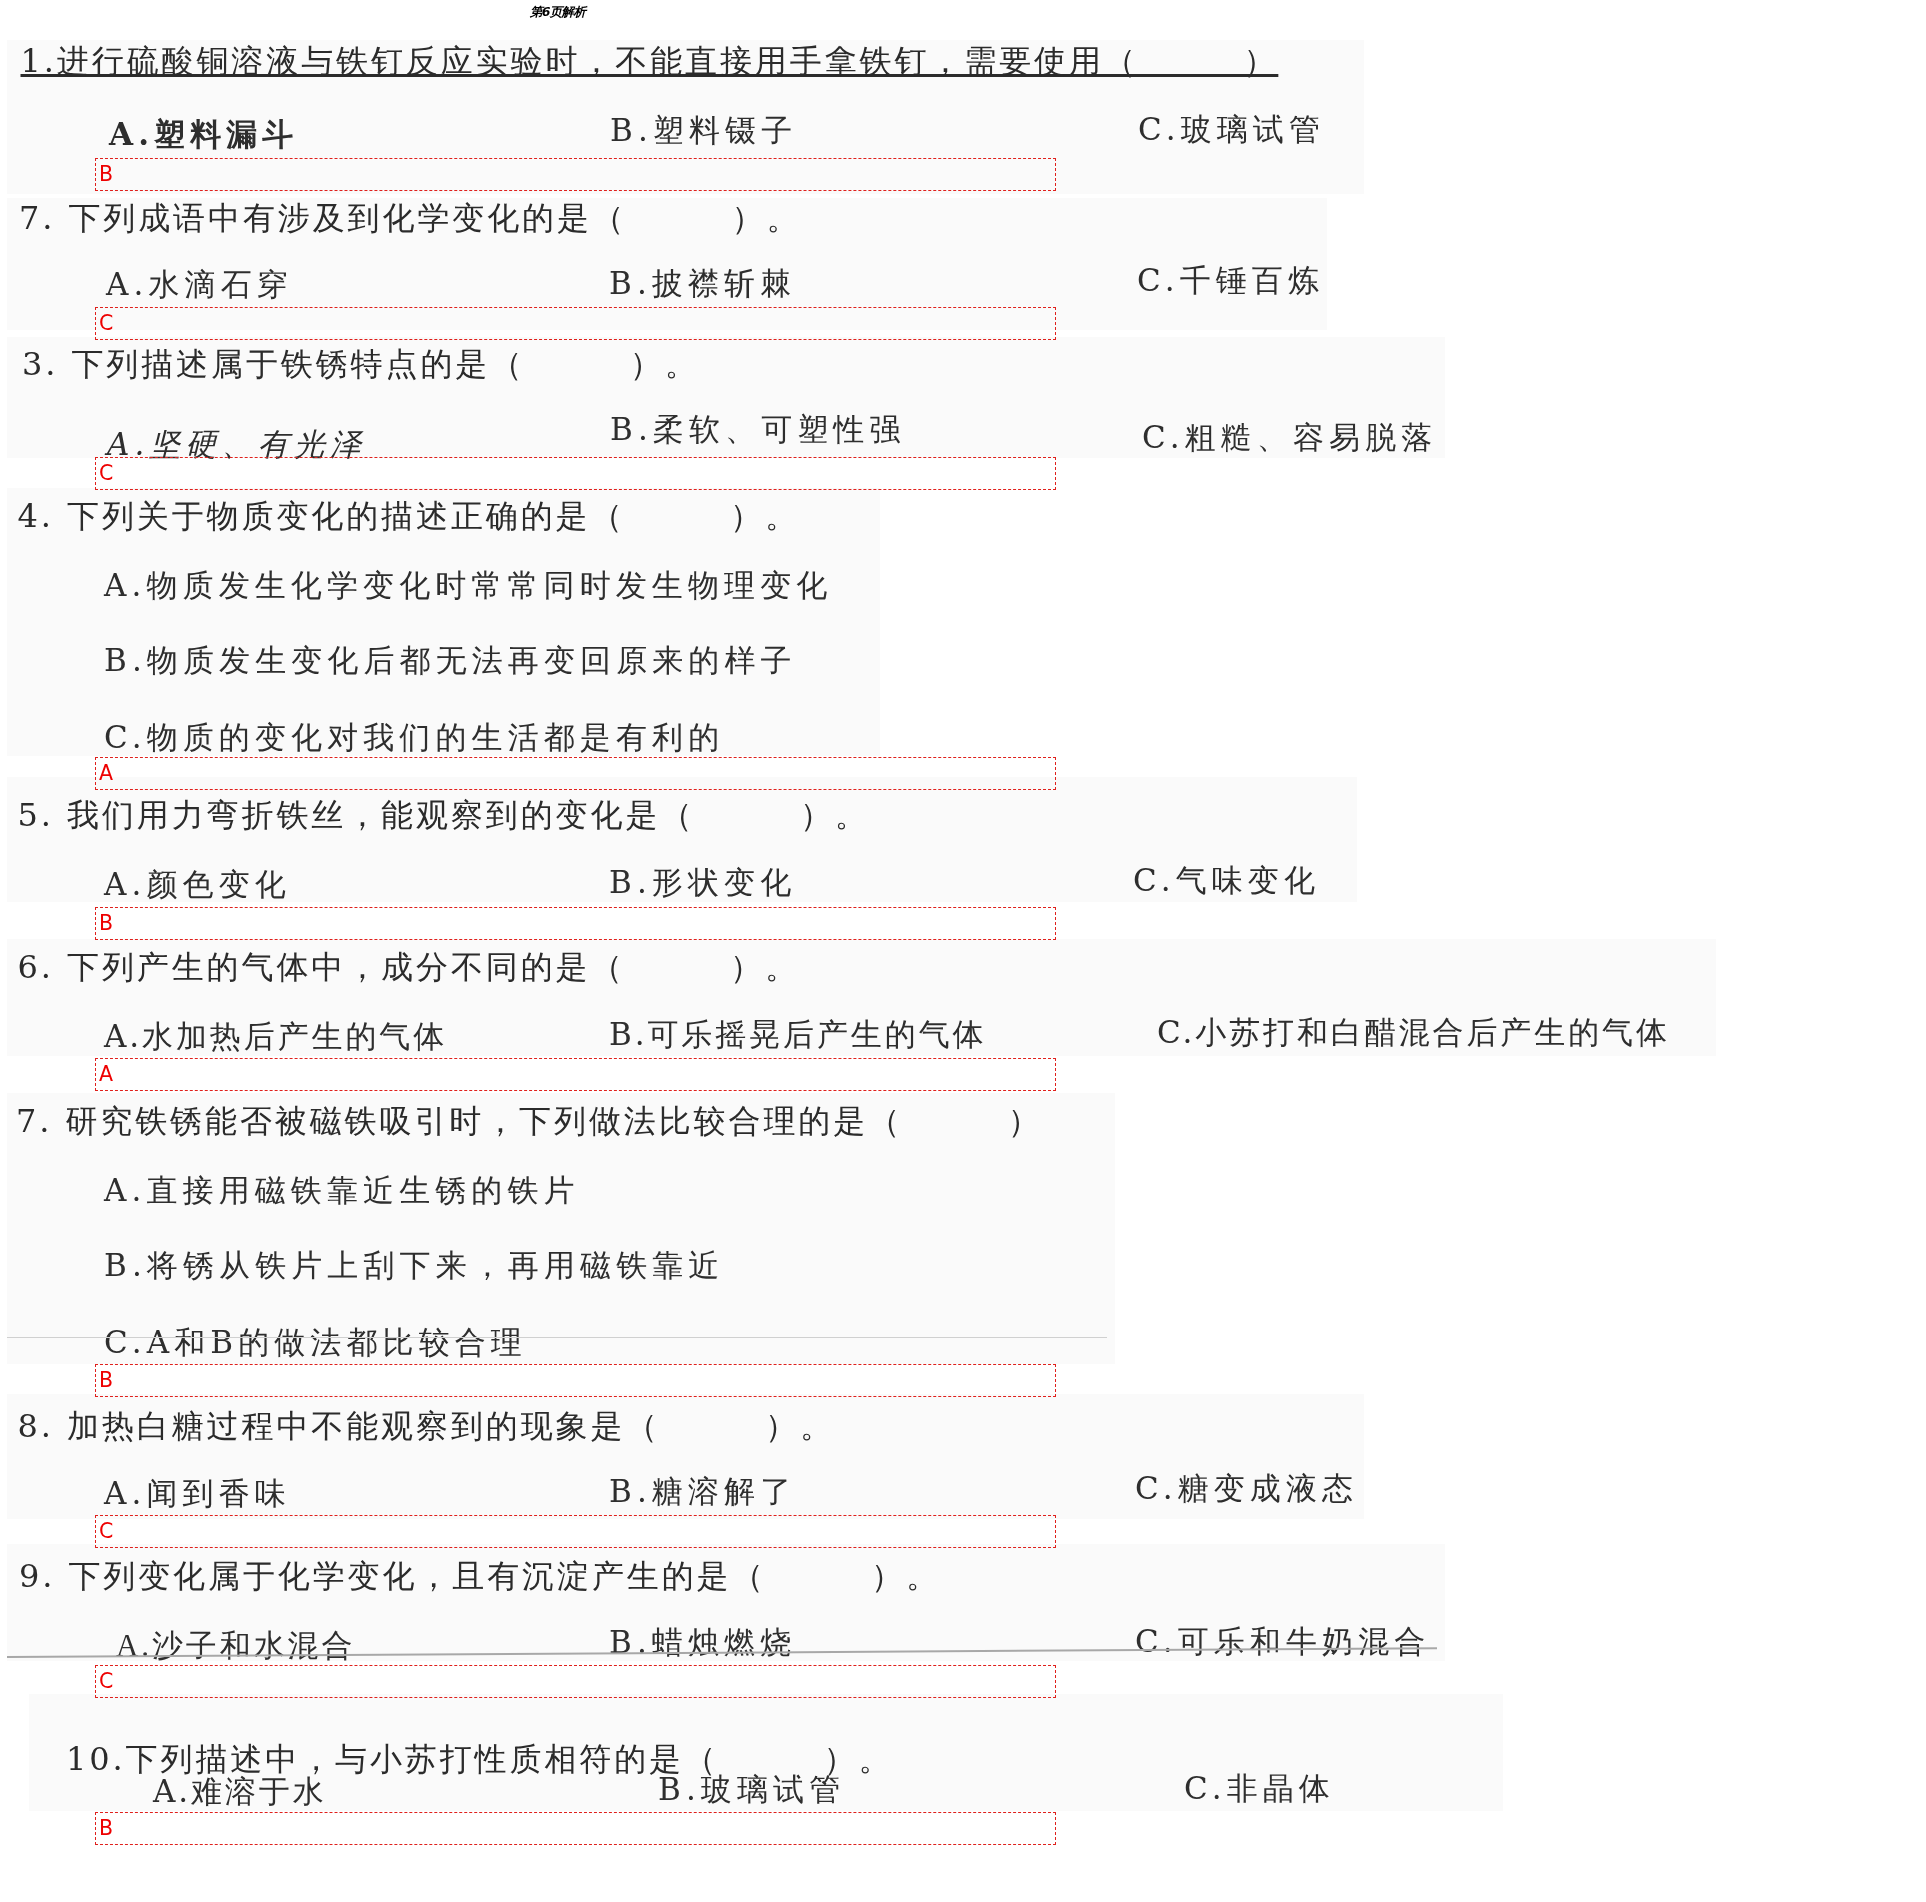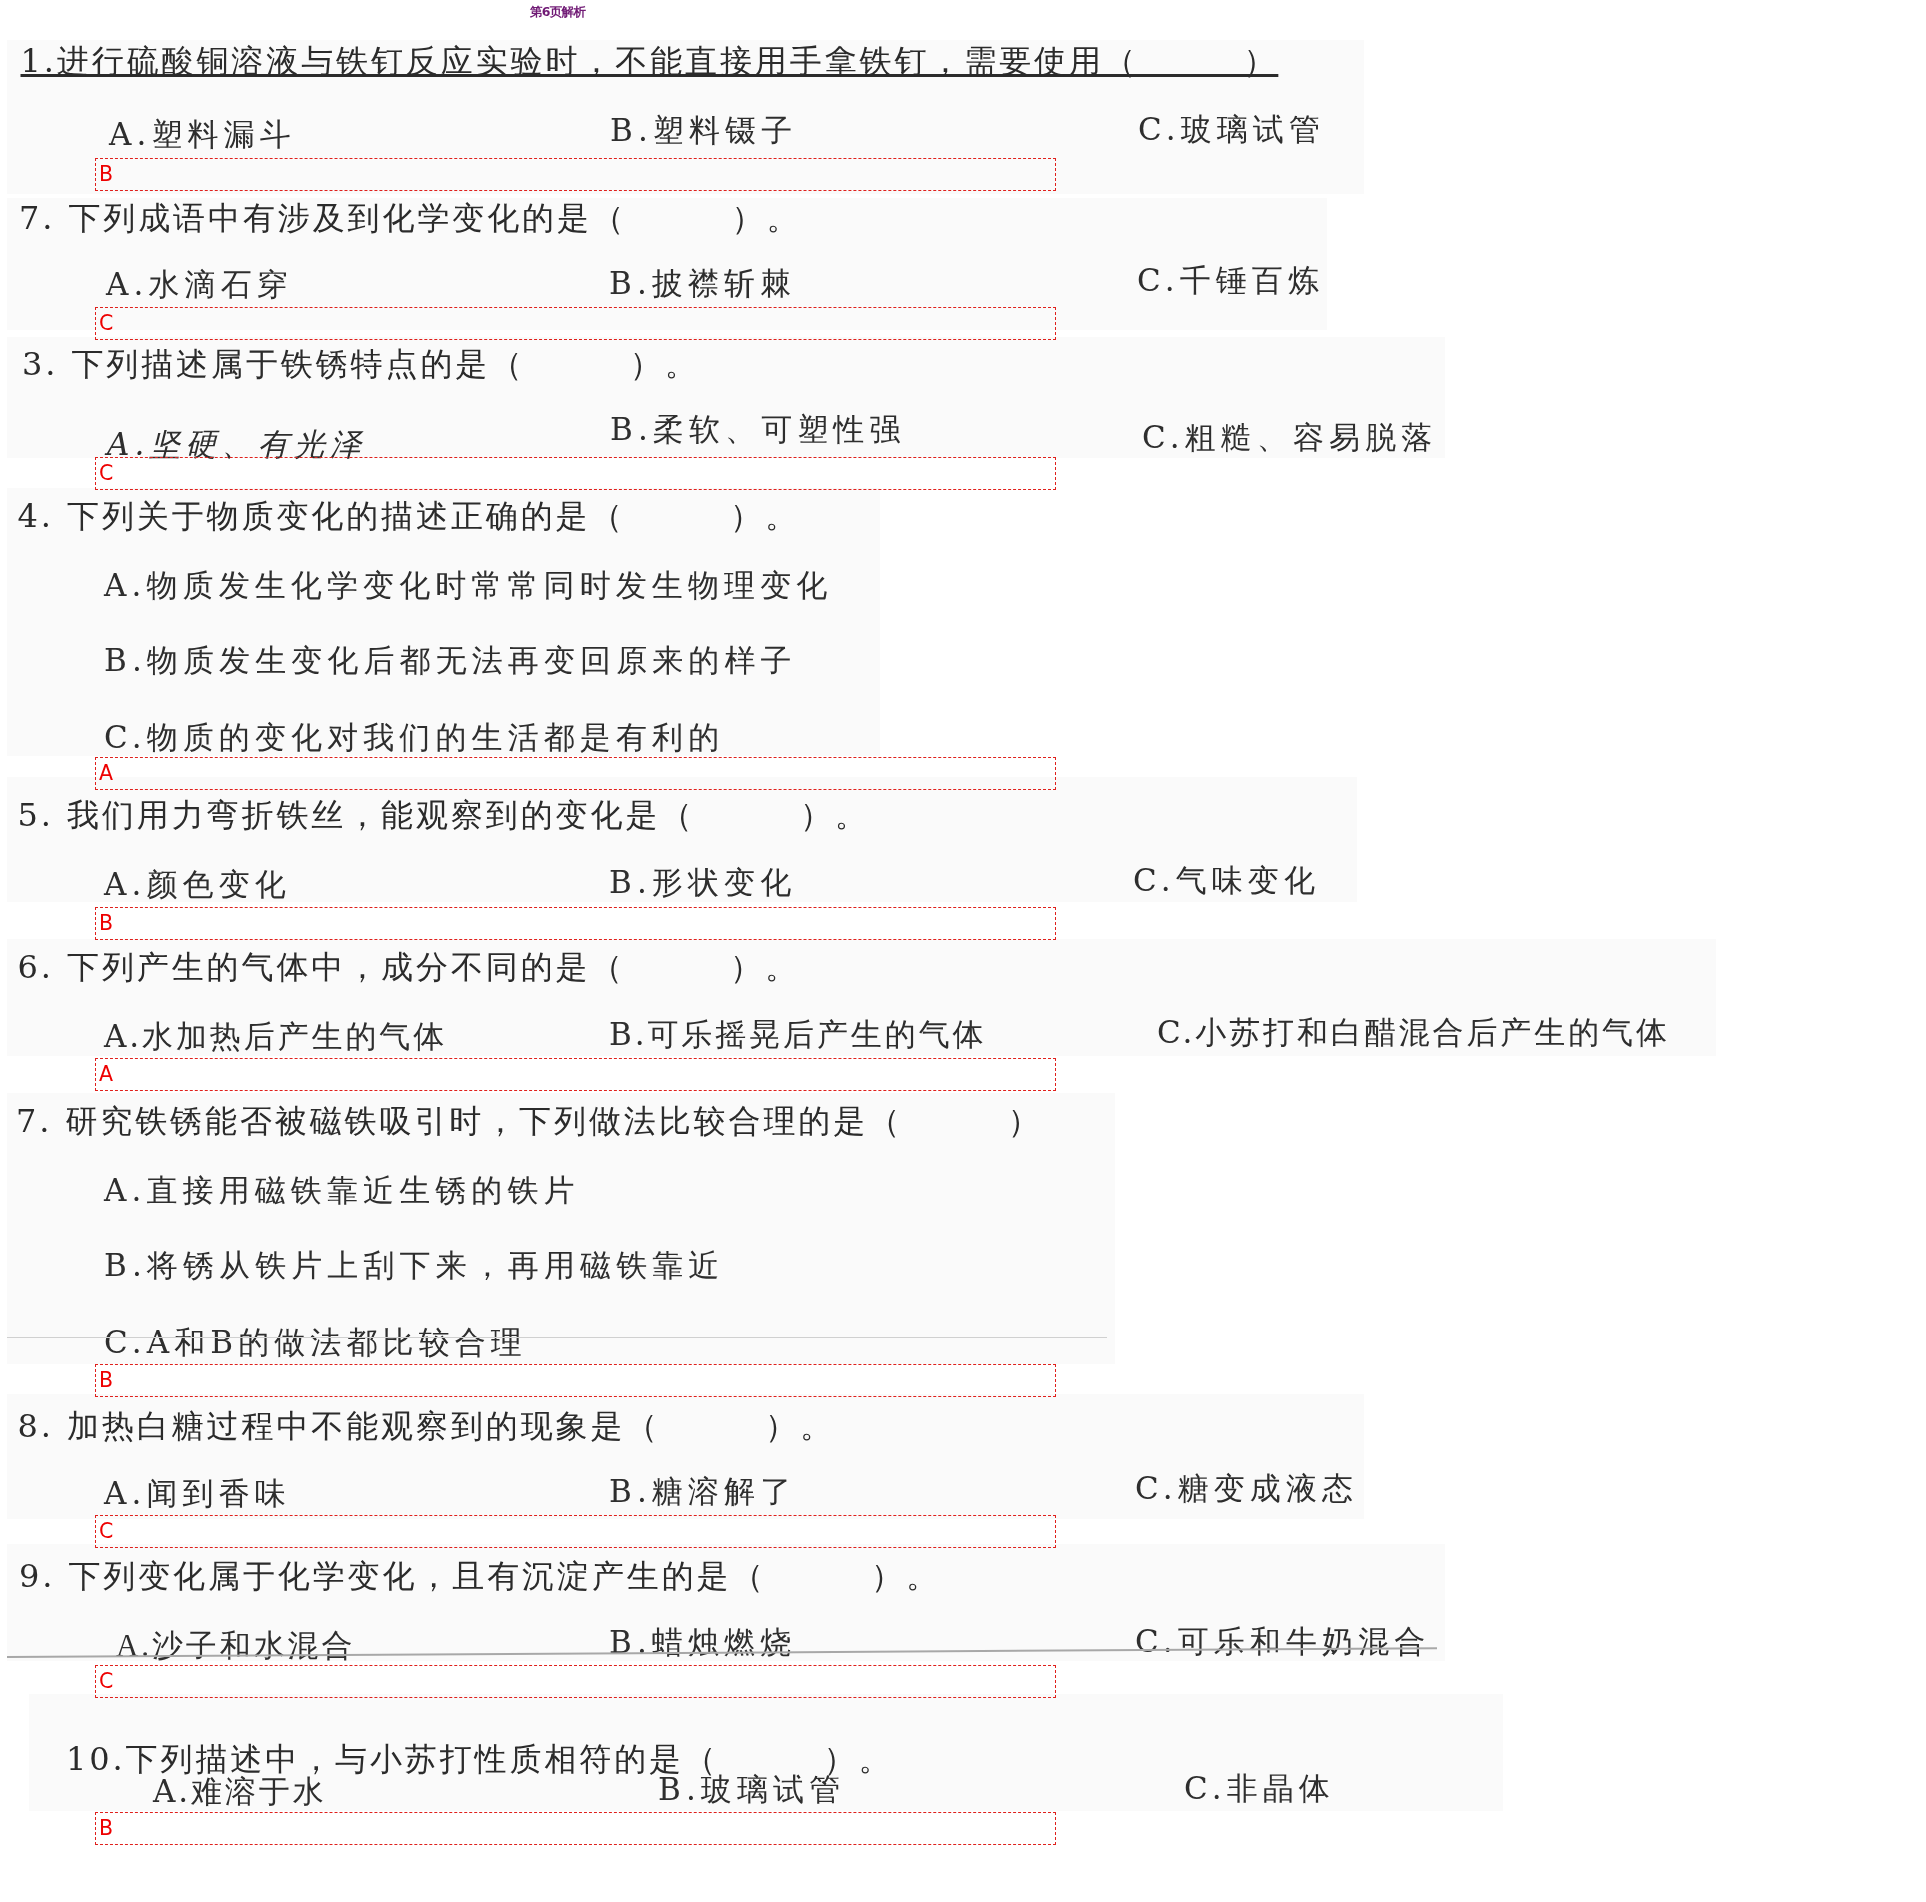--- a/index.html
+++ b/index.html
@@ -1,19 +1,19 @@
 <!DOCTYPE html>
 <html style="font-size:11.7px"><head>
 <meta charset="utf-8">
 <style>
   html, body { margin:0; padding:0; background:#ffffff; }
   body { width:1926px; height:1903px; position:relative; overflow:hidden;
          font-family:"DejaVu Serif", "Liberation Serif", serif; color:#2a2a2a; }
   .page-title { position:absolute; left:530px; top:4.4px; font-family:"DejaVu Sans","Liberation Sans",sans-serif;
-                font-weight:bold; font-size:12.5px; color:#701a75; letter-spacing:-0.7px; }
+                font-weight:bold; font-size:12.5px; color:#000000; letter-spacing:-0.7px;font-style:italic; }
   .scan { position:absolute; background:#fafafa; }
   .q { position:absolute; font-size:32px; letter-spacing:2.9px; white-space:nowrap; color:#2b2b2b; }
   .opt { position:absolute; font-size:31px; letter-spacing:5.1px; white-space:nowrap; color:#2e2e2e; }
   .ans { position:absolute; left:95px; width:961px; height:33px; border:1.5px dashed #e0201c;
          box-sizing:border-box; }
   .ans span { position:absolute; left:2.9px; top:2.9px; font-family:"DejaVu Sans","Liberation Sans",sans-serif;
               font-size:20.5px; color:#ee0000; line-height:25px; }
   .scanline { position:absolute; height:1.5px; background:#a8a8a8; }
 </style>
 </head>
@@ -26,21 +26,21 @@
 <div class="scan" style="left:7.3px;top:337px;width:1438px;height:121px;"></div>
 <div class="scan" style="left:7.3px;top:488px;width:873px;height:268px;"></div>
 <div class="scan" style="left:7.3px;top:777px;width:1350px;height:125px;"></div>
 <div class="scan" style="left:7.3px;top:939px;width:1709px;height:117px;"></div>
 <div class="scan" style="left:7.3px;top:1093px;width:1108px;height:271px;"></div>
 <div class="scan" style="left:7.3px;top:1394px;width:1357px;height:125px;"></div>
 <div class="scan" style="left:7.3px;top:1544px;width:1438px;height:117px;"></div>
 <div class="scan" style="left:29px;top:1694px;width:1474px;height:117px;"></div>
 
 <div class="q" style="left:20.5px;top:40px;text-decoration:underline;">1.进行硫酸铜溶液与铁钉反应实验时，不能直接用手拿铁钉，需要使用（　　　）</div>
-<div class="opt" style="left:109px;top:114px;">A.塑料漏斗</div>
+<div class="opt" style="left:109px;top:114px;font-weight:bold;">A.塑料漏斗</div>
 <div class="opt" style="left:610px;top:110px;">B.塑料镊子</div>
 <div class="opt" style="left:1138px;top:109px;">C.玻璃试管</div>
 <div class="ans" style="top:158px;">
     <span>B</span>
   </div>
 
 <div class="q" style="left:19px;top:197px;">7. 下列成语中有涉及到化学变化的是（　　　）。</div>
 <div class="opt" style="left:106px;top:264px;">A.水滴石穿</div>
 <div class="opt" style="left:609px;top:263px;">B.披襟斩棘</div>
 <div class="opt" style="left:1137px;top:260px;">C.千锤百炼</div>

